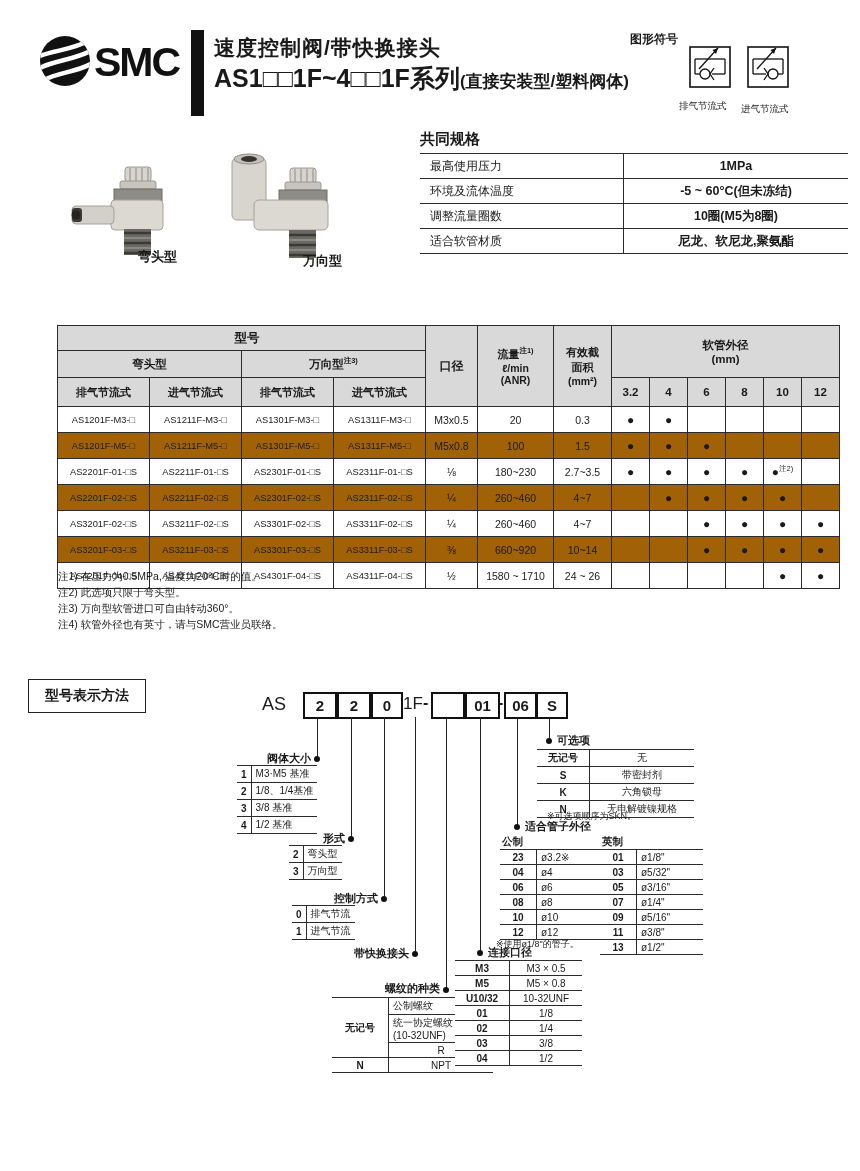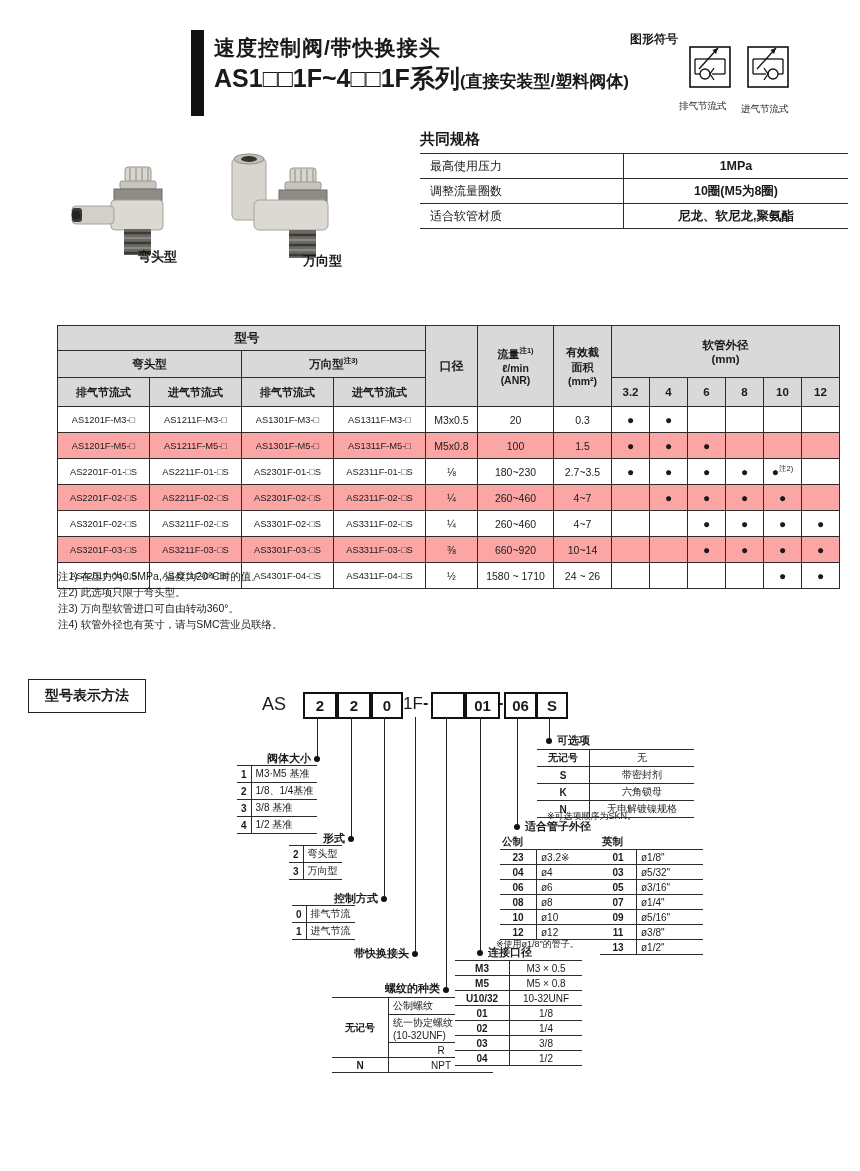--- a/index.html
+++ b/index.html
@@ -23,21 +23,21 @@
   .ctable tr:last-child td { border-bottom:1.4px solid #2b2b2b; }
   .ctable td.lab { width:192px; padding-left:10px; border-right:1.4px solid #2b2b2b; }
   .ctable td.val { width:222px; text-align:center; font-weight:bold; font-size:12.5px; }
 
   
   table.main { position:absolute; left:57px; top:325px; border-collapse:collapse; table-layout:fixed; }
   .main th,.main td { border:1px solid #2b2b2b; overflow:hidden; white-space:nowrap; }
   .main th { background:#d9d9d9; font-weight:bold; font-size:11.5px; }
   .main th.sm { font-size:11px; }
   .main td { text-align:center; height:23px; font-size:10.5px; background:#fff; }
-  .main tr.alt td { background:#fca5a5; }
+  .main tr.alt td { background:#a16207; }
   .main td.model { font-size:9.3px; }
   .main td.dot { font-size:12px; }
   .main sup { font-size:7.5px; }
   .main .unit { font-weight:bold; font-size:10.5px; }
 
   
   .notes { position:absolute; left:58px; top:568px; font-size:10.5px; line-height:16px; }
 
   
   .secbox { position:absolute; left:28px; top:655px; border:1.6px solid #222; padding:7px 16px; font-size:14px; font-weight:bold;margin-top:24px; }
@@ -59,20 +59,36 @@
 
   .footer { position:absolute; left:0; top:1128px; width:860px; text-align:center; font-size:13px; }
 
   .photocap { position:absolute; font-size:13px; font-weight:bold; }
 </style>
 </head>
 <body>
 
 <div class="page">
 
+  <div class="abs" style="left:38px; top:32px;">
+    <svg width="150" height="58" viewBox="0 0 150 58">
+      <defs>
+          <clipPath id="lc">
+            <circle cx="27" cy="29" r="25"></circle>
+          </clipPath>
+        </defs>
+      <circle cx="27" cy="29" r="25" fill="#111"></circle>
+      <g clip-path="url(#lc)">
+        <path d="M2 24 C 16 18, 36 18, 52 8" stroke="#fff" stroke-width="4.5" fill="none"></path>
+        <path d="M2 36 C 16 28, 38 28, 54 18" stroke="#fff" stroke-width="4.5" fill="none"></path>
+        <path d="M6 48 C 20 40, 42 40, 56 30" stroke="#fff" stroke-width="4.5" fill="none"></path>
+      </g>
+      <text x="56" y="44" font-size="41" font-weight="bold" fill="#111" letter-spacing="-2" font-family="Liberation Sans, DejaVu Sans, sans-serif">SMC</text>
+    </svg>
+  </div>
   <div class="hbar"></div>
   <div class="title1">速度控制阀/带快换接头</div>
   <div class="title2">
     <span class="big">AS1□□1F~4□□1F</span><span class="big">系列</span><span class="small">(直接安装型/塑料阀体)</span>
   </div>
 
   <div class="symtitle">图形符号</div>
   <div class="abs" style="left:687px; top:42px;">
     <svg width="46" height="52" viewBox="0 0 46 52">
       <rect x="3" y="5" width="40" height="40" fill="none" stroke="#111" stroke-width="1.6"></rect>
@@ -150,20 +166,24 @@
   <div class="photocap" style="left:303px; top:252px;">万向型</div>
 
   <div class="cs-title">共同规格</div>
   <table class="ctable">
     <tbody>
         <tr>
           <td class="lab">最高使用压力</td>
           <td class="val">1MPa</td>
         </tr>
     <tr>
+          <td class="lab">环境及流体温度</td>
+          <td class="val">-5 ~ 60°C(但未冻结)</td>
+        </tr>
+    <tr>
           <td class="lab">调整流量圈数</td>
           <td class="val">10圈(M5为8圈)</td>
         </tr>
     <tr>
           <td class="lab">适合软管材质</td>
           <td class="val">尼龙、软尼龙,聚氨酯</td>
         </tr>
   </tbody>
     </table>
 

